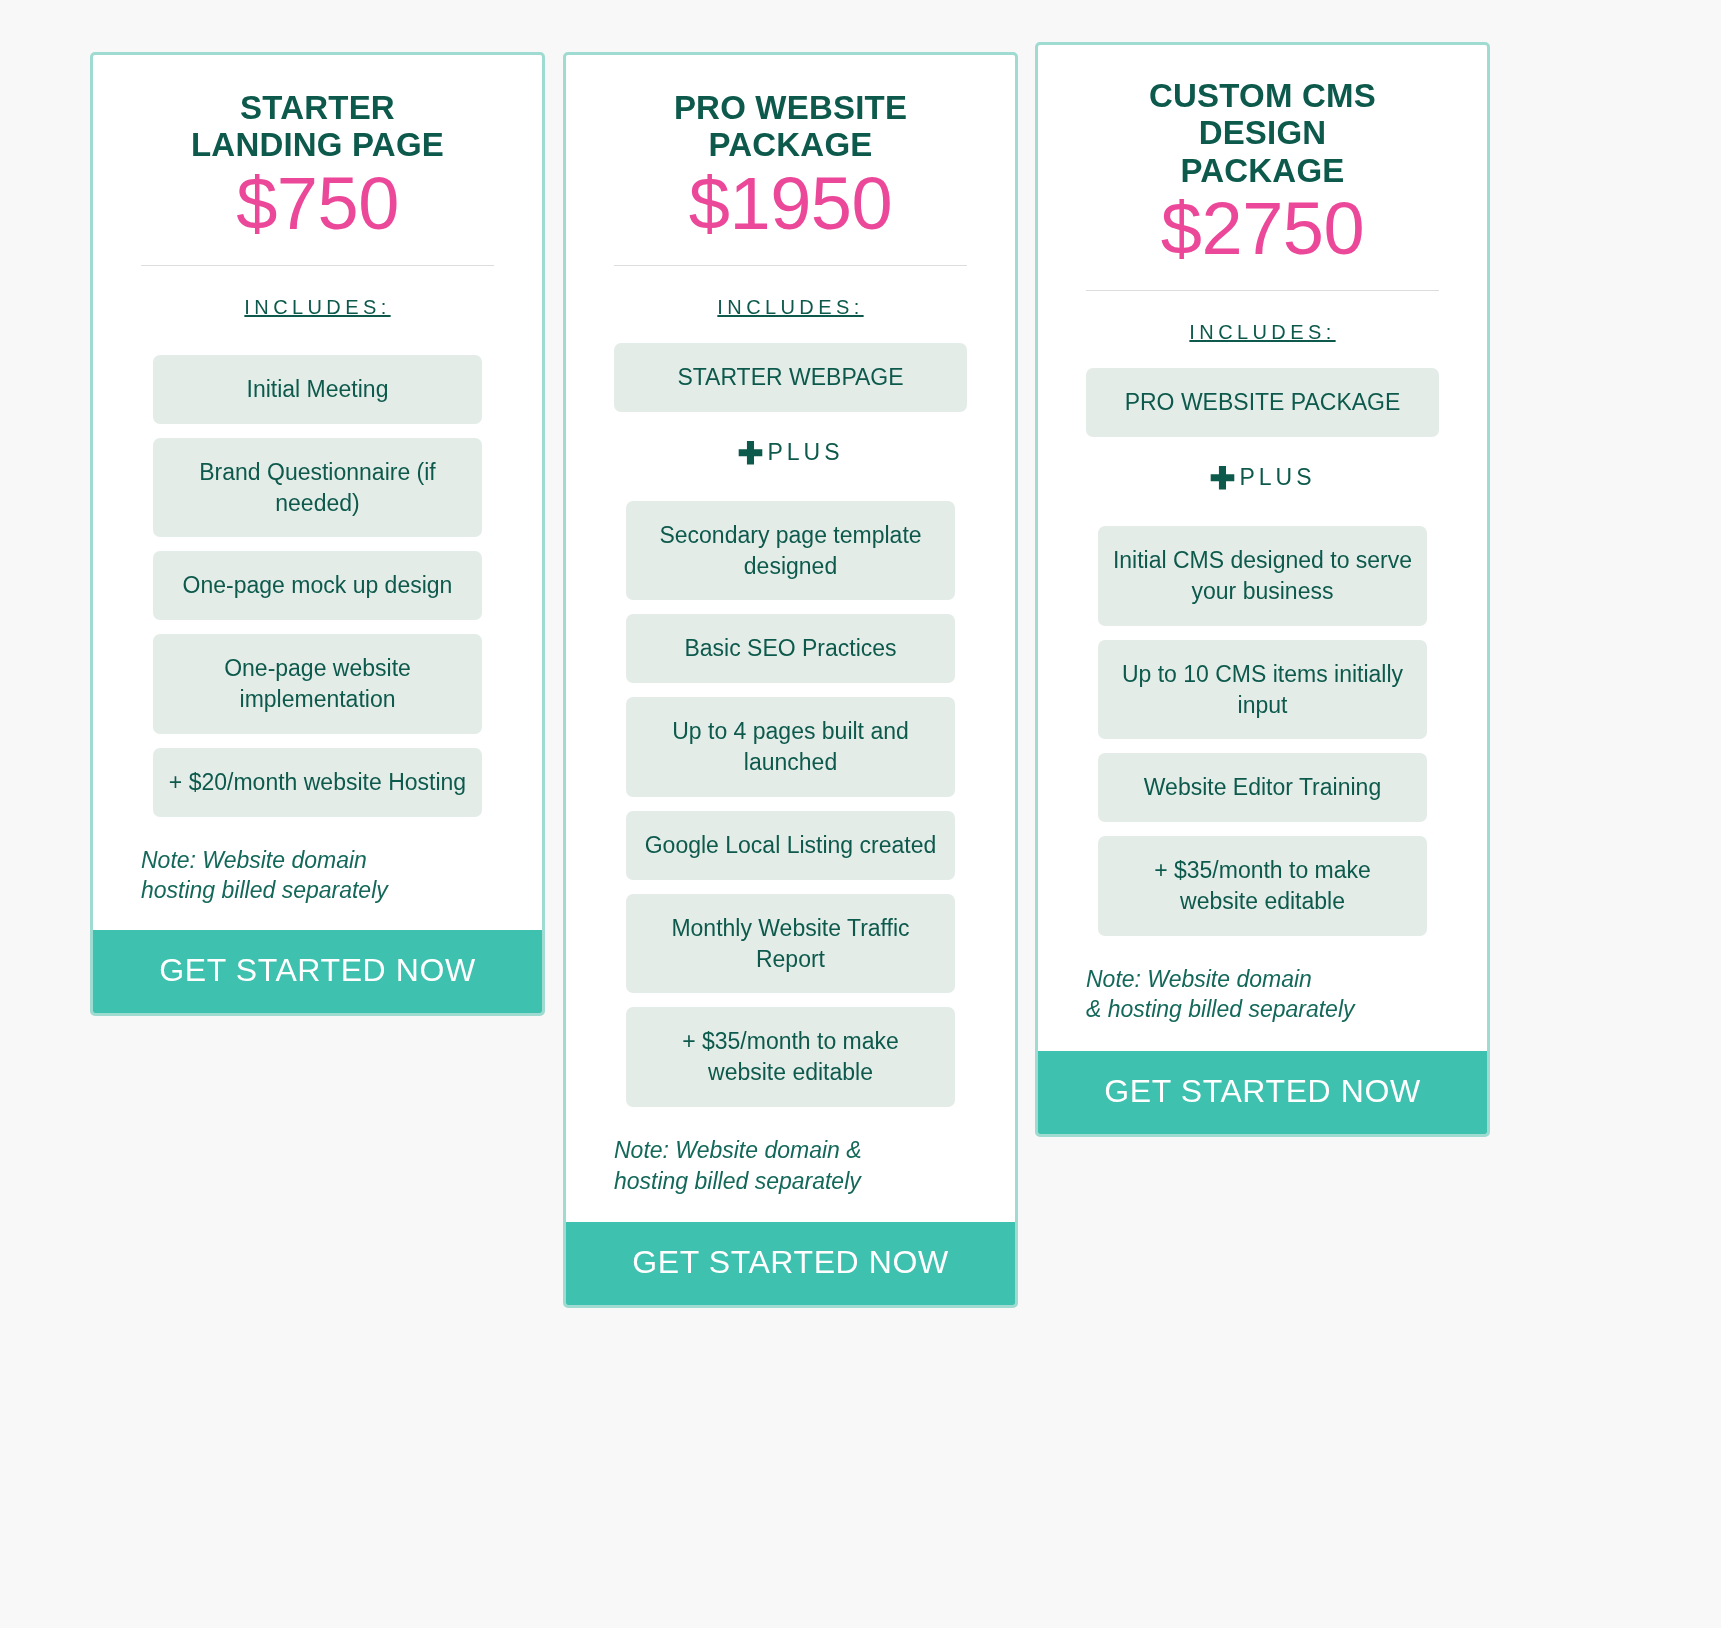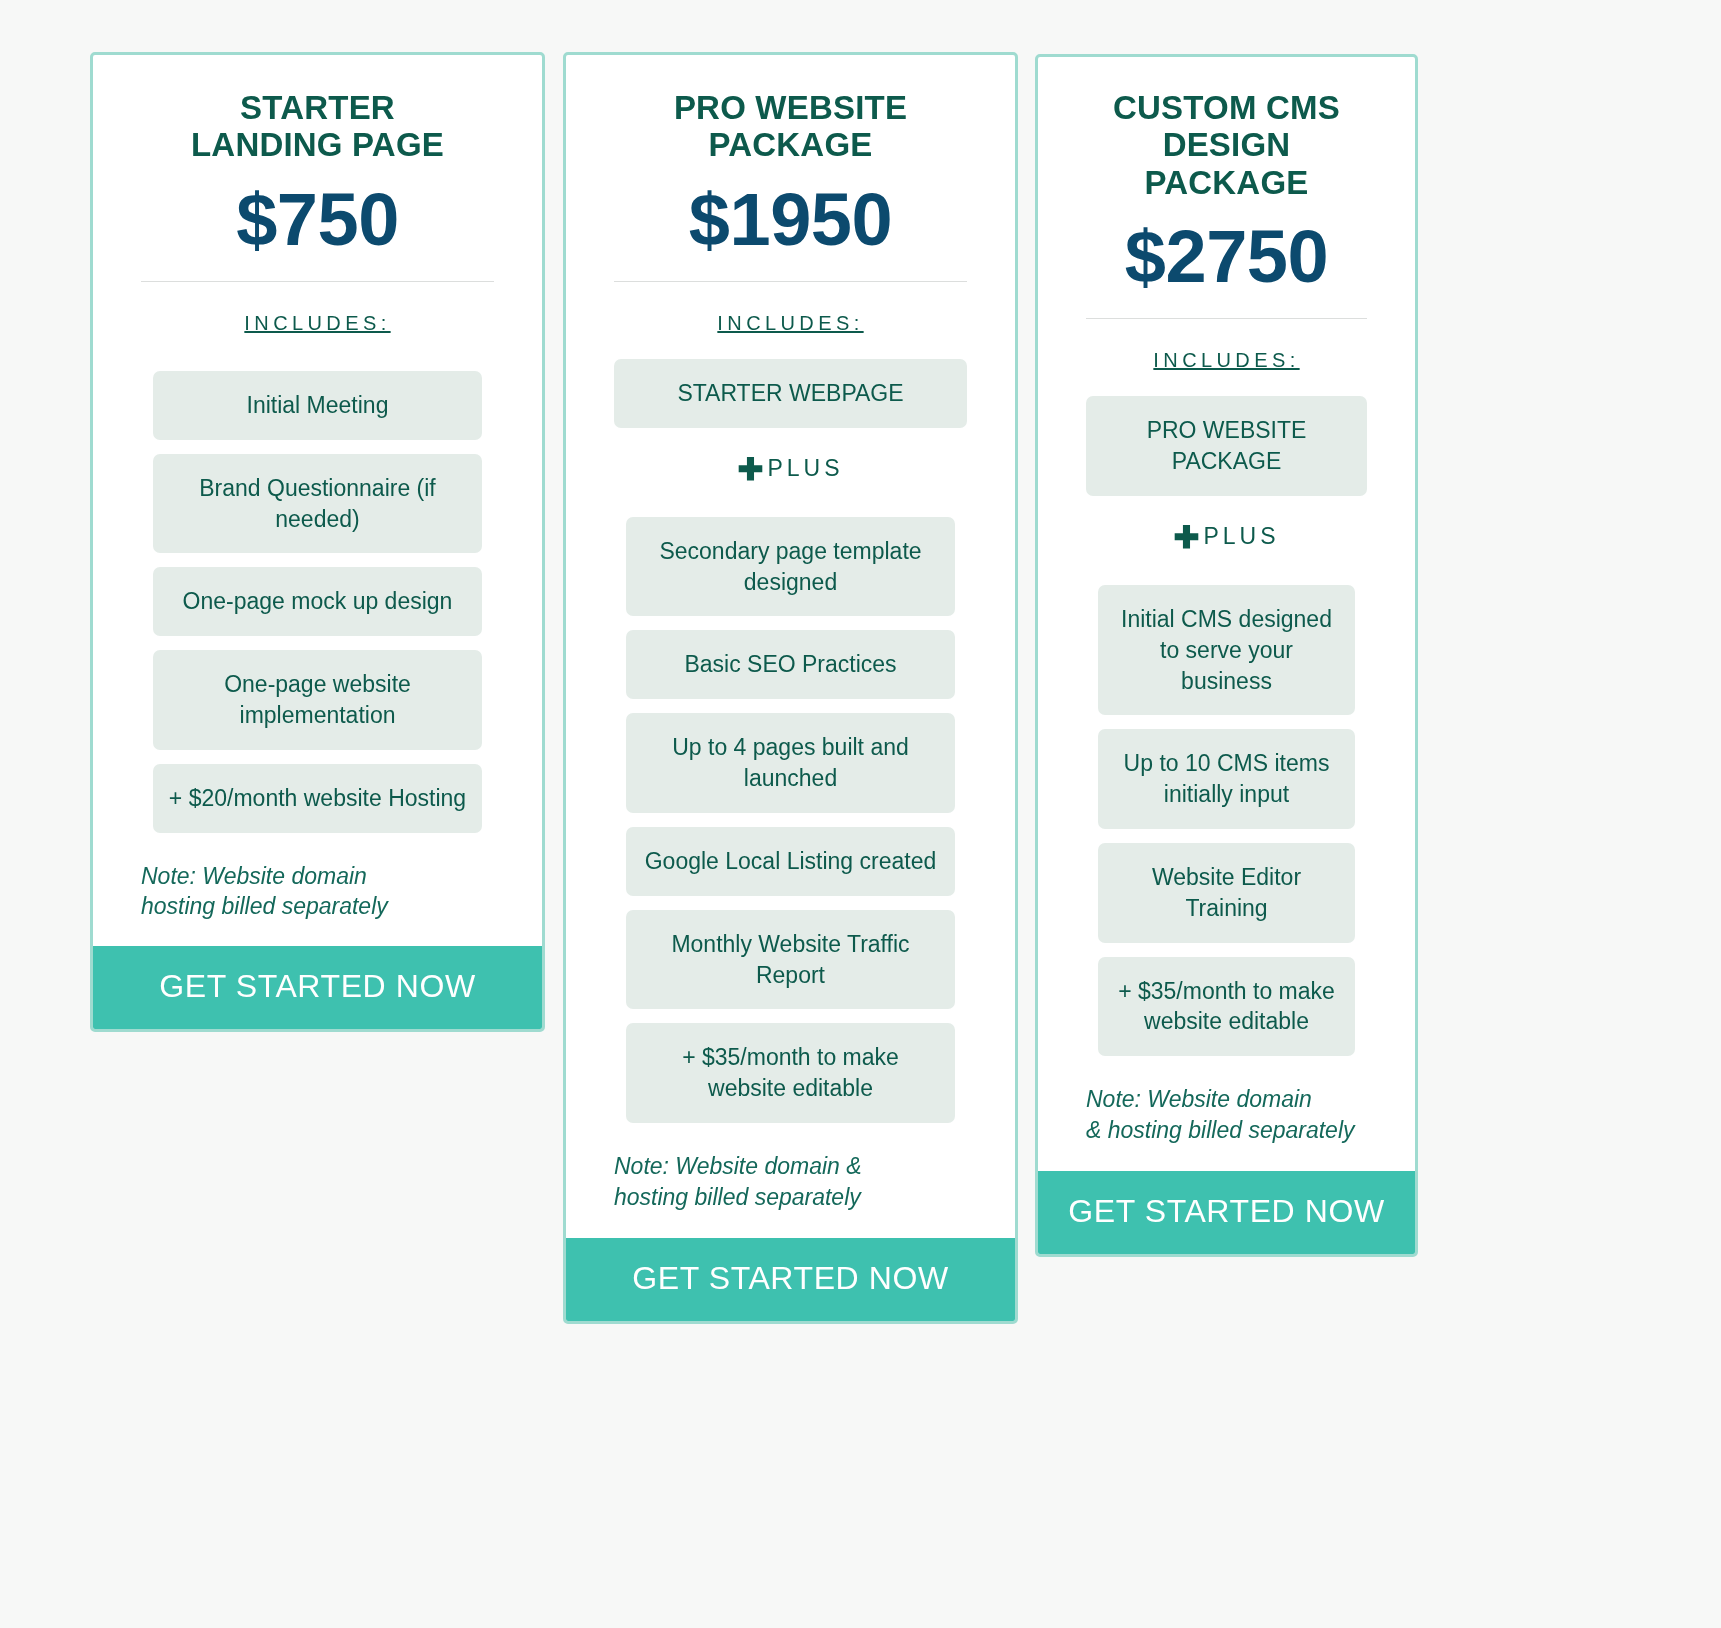--- a/index.html
+++ b/index.html
@@ -29,21 +29,21 @@
     border: 3px solid #9fdbd0;
     border-radius: 5px;
     box-sizing: border-box;
     display: flex;
     flex-direction: column;
     overflow: hidden;
   }
 
   .card-1 { left: 90px;   top: 52px;  width: 455px; }
   .card-2 { left: 563px;  top: 52px;  width: 455px; }
-  .card-3 { left: 1035px; top: 54px;  width: 383px; }
+  .card-3 { left: 1035px; top: 42px;  width: 455px; }
 
   .card-body {
     flex: 1 1 auto;
     padding: 0 48px;
     box-sizing: border-box;
   }
 
   
   .card-title {
     margin: 0;
@@ -52,27 +52,27 @@
     font-weight: bold;
     line-height: 1.13;
     letter-spacing: 0.2px;
     color: #0d5a4c;
     text-align: center;
     text-transform: uppercase;
   }
   .card-3 .card-title { padding-top: 32px; }
 
   .card-price {
-    margin: 16px;
+    margin: 0;
     padding-top: 2px;
     font-size: 74px;
-    font-weight: bold;
+    font-weight: normal;
     line-height: 1.02;
     letter-spacing: -0.5px;
-    color: #0c4a6e;
+    color: #ec4899;
     text-align: center;
   }
 
   .divider {
     height: 1px;
     background: #dcdedd;
     margin: 24px 0 0 0;
   }
 
   .includes-label {

